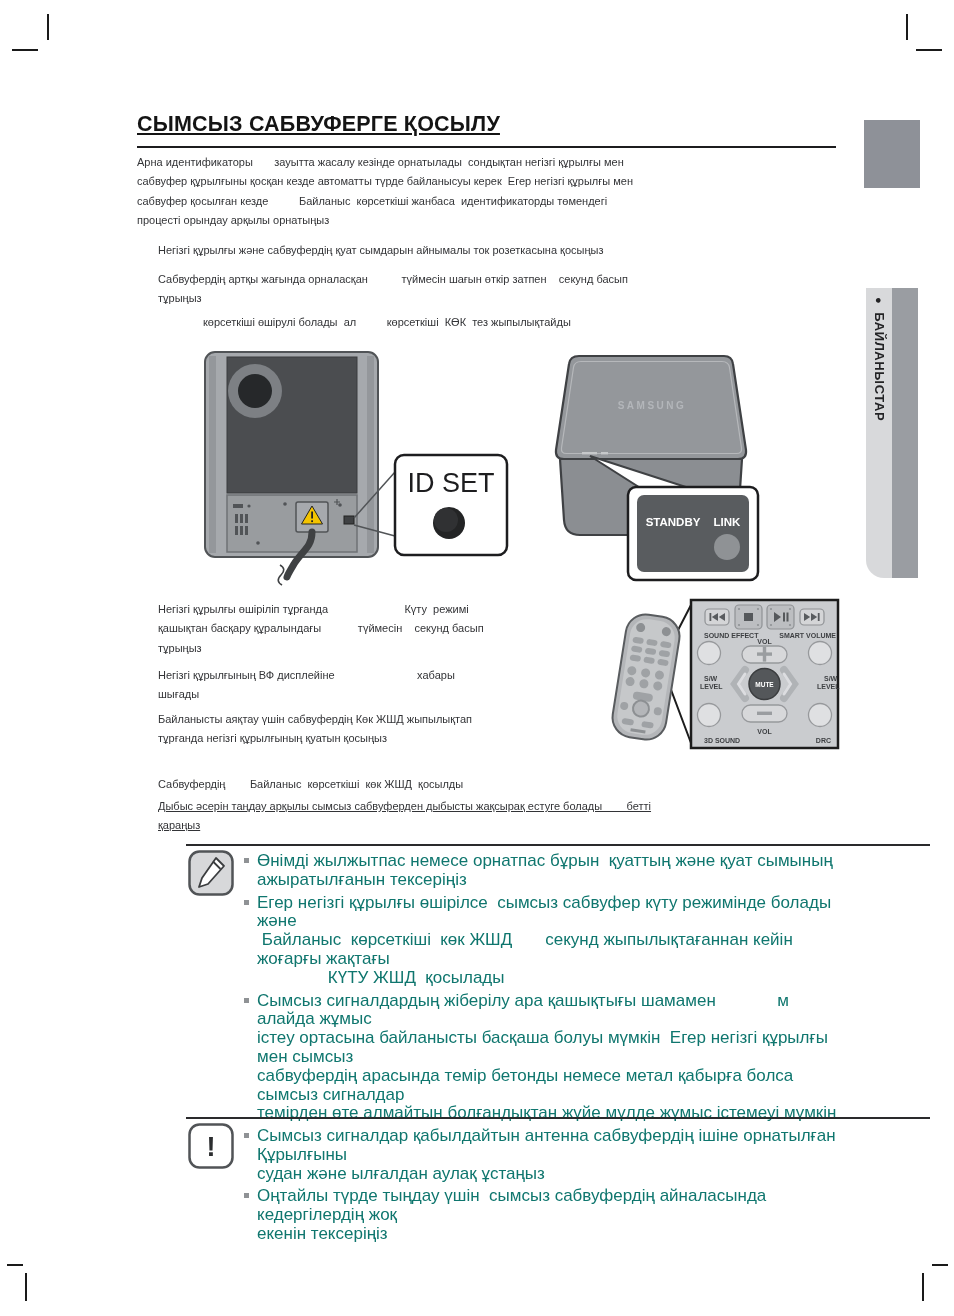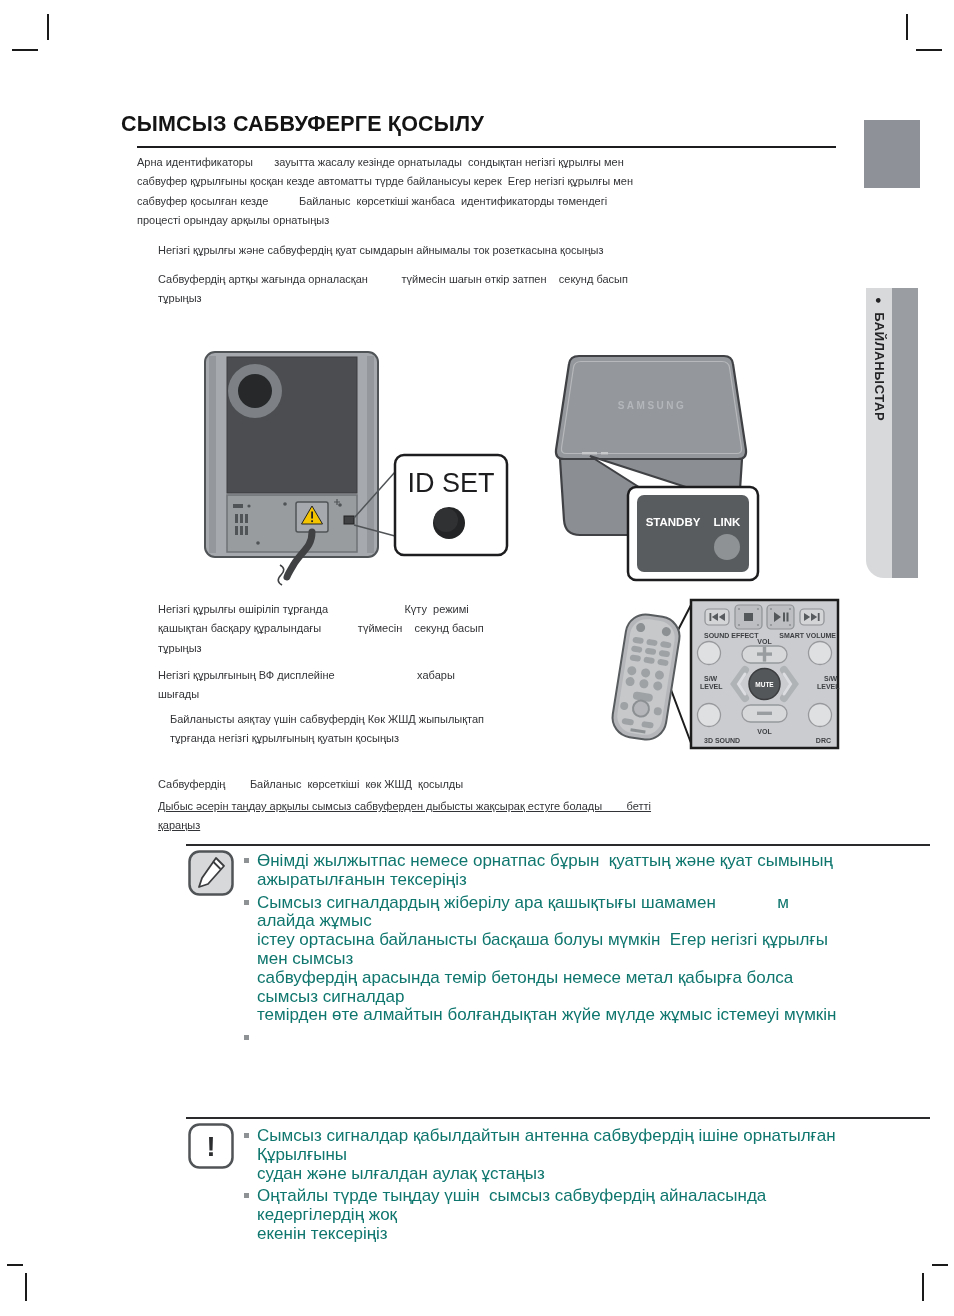--- a/index.html
+++ b/index.html
@@ -39,31 +39,32 @@
   <div class="abs crop" style="left:932px;top:1264px;width:16px;height:2px;"></div>
 
   <div class="abs side-square" style="left:864px;top:120px;width:56px;height:68px;"></div>
   <div class="abs side-tab" style="left:866px;top:288px;width:52px;height:290px;">
     <div class="side-tab-dark"></div>
   </div>
   <div class="abs side-tab-text" style="left:887px;top:297px;">
     <span class="dot">●</span><span>БАЙЛАНЫСТАР</span>
   </div>
 
-  <h1 class="abs title" style="left:121px;top:112px;">СЫМСЫЗ САБВУФЕРГЕ ҚОСЫЛУ</h1>
+  <h1 class="abs title" style="left:137px;top:112px;text-decoration:underline;">СЫМСЫЗ САБВУФЕРГЕ ҚОСЫЛУ</h1>
   <div class="abs rule" style="left:137px;top:146px;width:699px;"></div>
 
   <div class="abs txt" style="left:137px;top:153px;width:720px;">Арна идентификаторы       зауытта жасалу кезінде орнатылады  сондықтан негізгі құрылғы мен
 сабвуфер құрылғыны қосқан кезде автоматты түрде байланысуы керек  Егер негізгі құрылғы мен
 сабвуфер қосылған кезде          Байланыс  көрсеткіші жанбаса  идентификаторды төмендегі
 процесті орындау арқылы орнатыңыз</div>
 
   <div class="abs txt" style="left:158px;top:241px;width:700px;">Негізгі құрылғы және сабвуфердің қуат сымдарын айнымалы ток розеткасына қосыңыз</div>
   <div class="abs txt" style="left:158px;top:270px;width:700px;">Сабвуфердің артқы жағында орналасқан           түймесін шағын өткір затпен    секунд басып
 тұрыңыз</div>
+  <div class="abs txt" style="left:203px;top:313px;width:650px;">көрсеткіші өшірулі болады  ал          көрсеткіші  КӨК  тез жыпылықтайды</div>
 
   <svg class="abs" style="left:190px;top:344px;" width="660" height="262" viewBox="0 0 660 262">
 
     <g>
       <rect x="15" y="8" width="173" height="205" rx="10" fill="#a6a9ad" stroke="#515457" stroke-width="2"></rect>
       <rect x="19" y="12" width="7" height="197" fill="#94979b"></rect>
       <rect x="177" y="12" width="7" height="197" fill="#94979b"></rect>
       <rect x="37" y="13" width="130" height="136" fill="#4b4d50" stroke="#3a3c3e" stroke-width="1"></rect>
       <circle cx="65" cy="47" r="27" fill="#7d8084"></circle>
       <circle cx="65" cy="47" r="17" fill="#26282a"></circle>
@@ -118,21 +119,21 @@
       <text x="537" y="182" font-size="11.5" font-weight="bold" text-anchor="middle" fill="#ffffff">LINK</text>
       <circle cx="537" cy="203" r="13" fill="#8f9295"></circle>
     </g>
   </svg>
 
   <div class="abs txt" style="left:158px;top:600px;width:450px;">Негізгі құрылғы өшіріліп тұрғанда                         Күту  режимі
 қашықтан басқару құралындағы            түймесін    секунд басып
 тұрыңыз</div>
   <div class="abs txt" style="left:158px;top:666px;width:450px;">Негізгі құрылғының ВФ дисплейіне                           хабары
 шығады</div>
-  <div class="abs txt" style="left:170px;top:710px;width:450px;">Байланысты аяқтау үшін сабвуфердің Көк ЖШД жыпылықтап
+  <div class="abs txt" style="left:158px;top:710px;width:450px;">Байланысты аяқтау үшін сабвуфердің Көк ЖШД жыпылықтап
 тұрғанда негізгі құрылғының қуатын қосыңыз</div>
 
   <svg class="abs" style="left:605px;top:593px;" width="245" height="164" viewBox="0 0 245 164">
     <polygon points="56,70 86,12 86,150" fill="#ffffff" stroke="#1c1c1c" stroke-width="2"></polygon>
     <g transform="rotate(9 41 84)">
       <rect x="14" y="22" width="54" height="124" rx="20" fill="#b4b6b9" stroke="#595c5f" stroke-width="2"></rect>
       <rect x="18.5" y="26.5" width="45" height="115" rx="17" fill="#c6c8ca"></rect>
       <circle cx="28" cy="36" r="4.5" fill="#8d9093"></circle>
         <circle cx="54" cy="36" r="4.5" fill="#8d9093"></circle>
       <g fill="#9fa2a5">
@@ -237,20 +238,23 @@
   <div class="abs icon-box" style="left:188px;top:850px;">
     <svg width="46" height="46" viewBox="0 0 46 46">
       <rect x="1.5" y="1.5" width="43" height="43" rx="10" fill="#d7d8da" stroke="#515457" stroke-width="2.5"></rect>
       <path d="M28 8 L36 16 L20 34 L11 37 L14 28 Z" fill="#ffffff" stroke="#3b3d3f" stroke-width="1.8" stroke-linejoin="round"></path>
       <path d="M25 11.5 L32.5 19" stroke="#3b3d3f" stroke-width="1.8"></path>
     </svg>
   </div>
   <div class="abs list" style="left:243px;top:852px;">
     <div class="item"><span class="sq"></span><span>Өнімді жылжытпас немесе орнатпас бұрын  қуаттың және қуат сымының
 ажыратылғанын тексеріңіз</span></div>
+    <div class="item"><span class="sq"></span><span>Егер негізгі құрылғы өшірілсе  сымсыз сабвуфер күту режимінде болады және
+ Байланыс  көрсеткіші  көк ЖШД       секунд жыпылықтағаннан кейін жоғарғы жақтағы
+               КҮТУ ЖШД  қосылады</span></div>
     <div class="item"><span class="sq"></span><span>Сымсыз сигналдардың жіберілу ара қашықтығы шамамен             м алайда жұмыс
 істеу ортасына байланысты басқаша болуы мүмкін  Егер негізгі құрылғы мен сымсыз
 сабвуфердің арасында темір бетонды немесе метал қабырға болса  сымсыз сигналдар
 темірден өте алмайтын болғандықтан жүйе мүлде жұмыс істемеуі мүмкін</span></div>
     <div class="item"><span class="sq"></span></div>
   </div>
 
   <div class="abs thinrule" style="left:186px;top:1117px;width:744px;"></div>
   <div class="abs icon-box" style="left:188px;top:1123px;">
     <svg width="46" height="46" viewBox="0 0 46 46">

